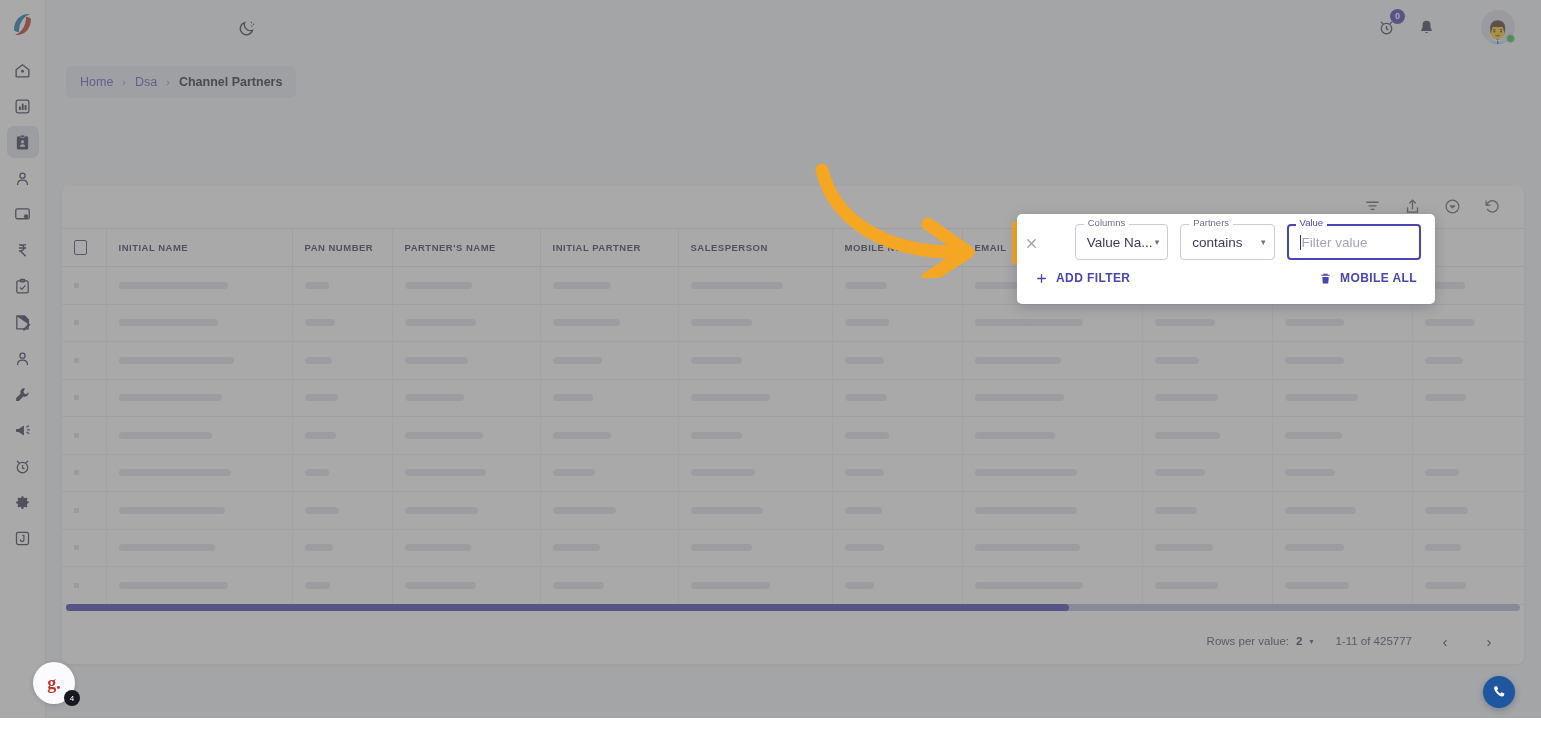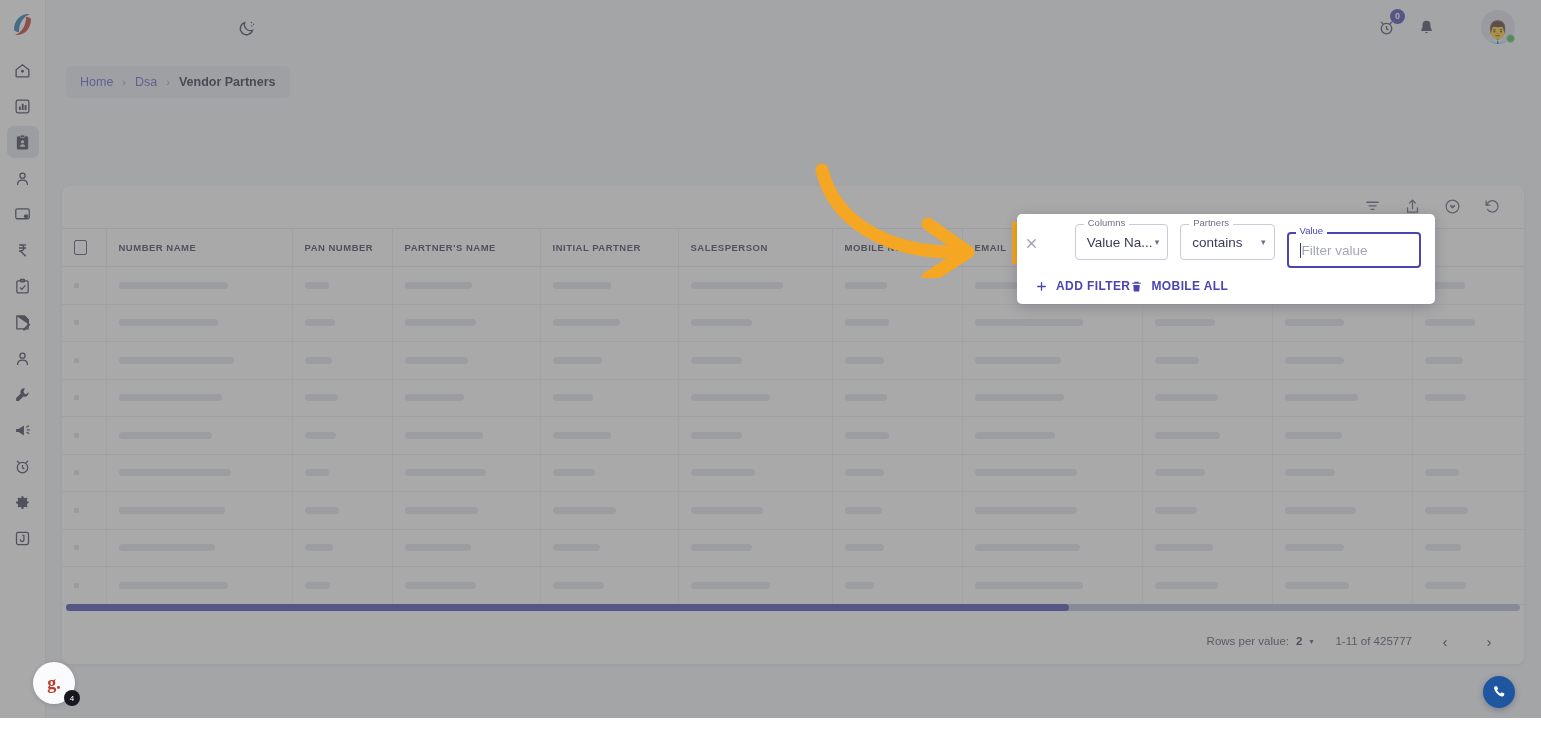--- a/index.html
+++ b/index.html
@@ -182,28 +182,28 @@
   .field .box {
     height: 36px; border: 1px solid #c9cbdb; border-radius: 4px;
     display: flex; align-items: center; padding: 0 8px 0 11px;
     font-size: 13.5px; color: #3a3c57;
   }
   .field.focused .box { border: 2px solid #4a45b1; }
   .field.focused .legend { color: #4a45b1; }
   .caret { margin-left: auto; color: #6e7087; font-size: 9px; }
   .field-columns { width: 100px; }
   .field-operator { width: 101px; }
-  .field-value { width: 144px; margin-top: 8px; }
+  .field-value { width: 144px; }
   .ph { color: #a4a6b8; }
   .caret-bar {
     display: inline-block; width: 1px; height: 15px; background: #3a3c57;
     margin-right: 1px;
   }
   .filter-actions {
-    display: flex; align-items: center; justify-content: flex-start;
+    display: flex; align-items: center; justify-content: space-between;
     margin-top: 11px; padding: 0 4px;
   }
   .fa-btn {
     display: flex; align-items: center; gap: 8px;
     color: #4a45b1; font-size: 12px; font-weight: 600; letter-spacing: 0.4px;
     cursor: pointer;
   }
 
   
   .hl-ring {
@@ -384,21 +384,21 @@
       <div class="avatar">👨‍💼</div>
       <div class="avatar-dot"></div>
     </div>
   </div>
 
   <div class="breadcrumb">
     <span class="bc-link">Home</span>
     <span class="bc-sep">›</span>
     <span class="bc-link">Dsa</span>
     <span class="bc-sep">›</span>
-    <span class="bc-current">Vendor Partners</span>
+    <span class="bc-current">Channel Partners</span>
   </div>
 
 
   <div class="table-card">
 
     <div class="grid-toolbar">
       <div class="gicon">
         <svg width="17" height="17" viewBox="0 0 24 24" fill="none" stroke="currentColor" stroke-width="1.8" stroke-linecap="round">
             <path d="M4 6h16M7 11h10M10 16h4"></path>
           </svg>
@@ -434,21 +434,21 @@
           <col style="width: 180px;">
           <col style="width: 130px;">
           <col style="width: 140px;">
           <col style="width: 112px;">
         </colgroup>
       <thead>
         <tr>
             <th>
               <div class="cb-box"></div>
             </th>
-            <th>NUMBER NAME</th>
+            <th>INITIAL NAME</th>
             <th>PAN NUMBER</th>
             <th>PARTNER'S NAME</th>
             <th>INITIAL PARTNER</th>
             <th>SALESPERSON</th>
             <th>MOBILE NUMBER</th>
             <th>EMAIL</th>
             <th></th>
             <th></th>
             <th></th>
           </tr>

